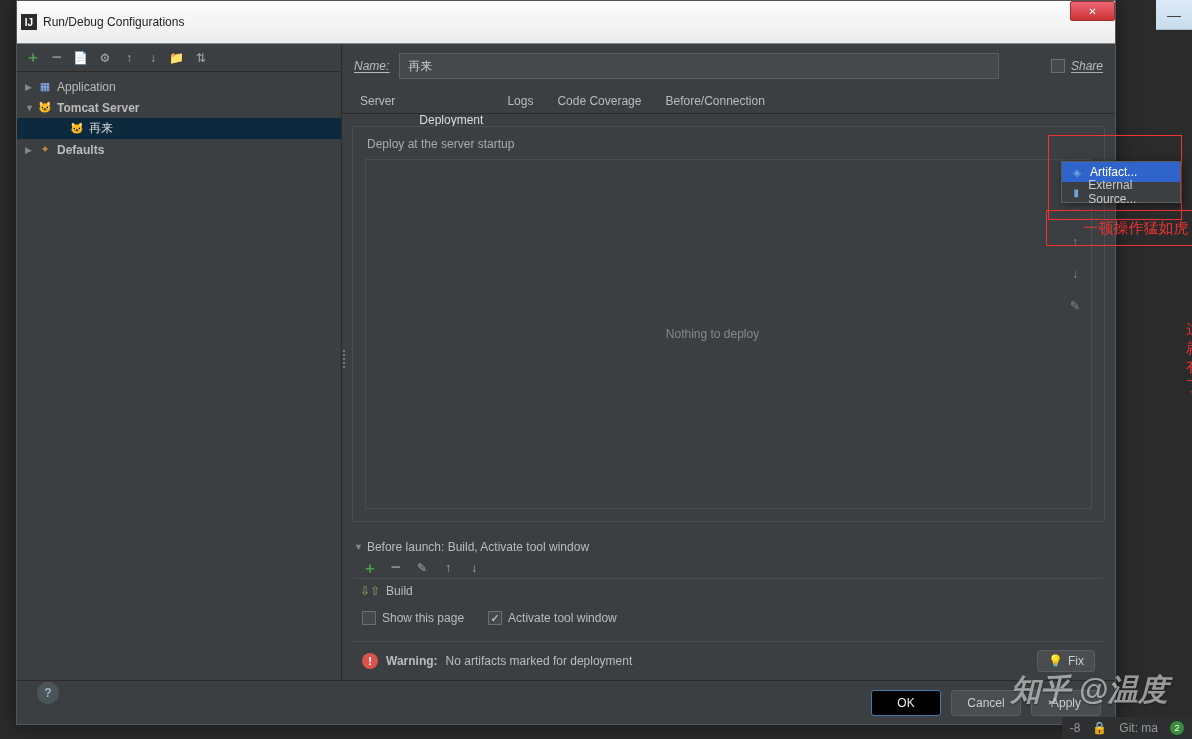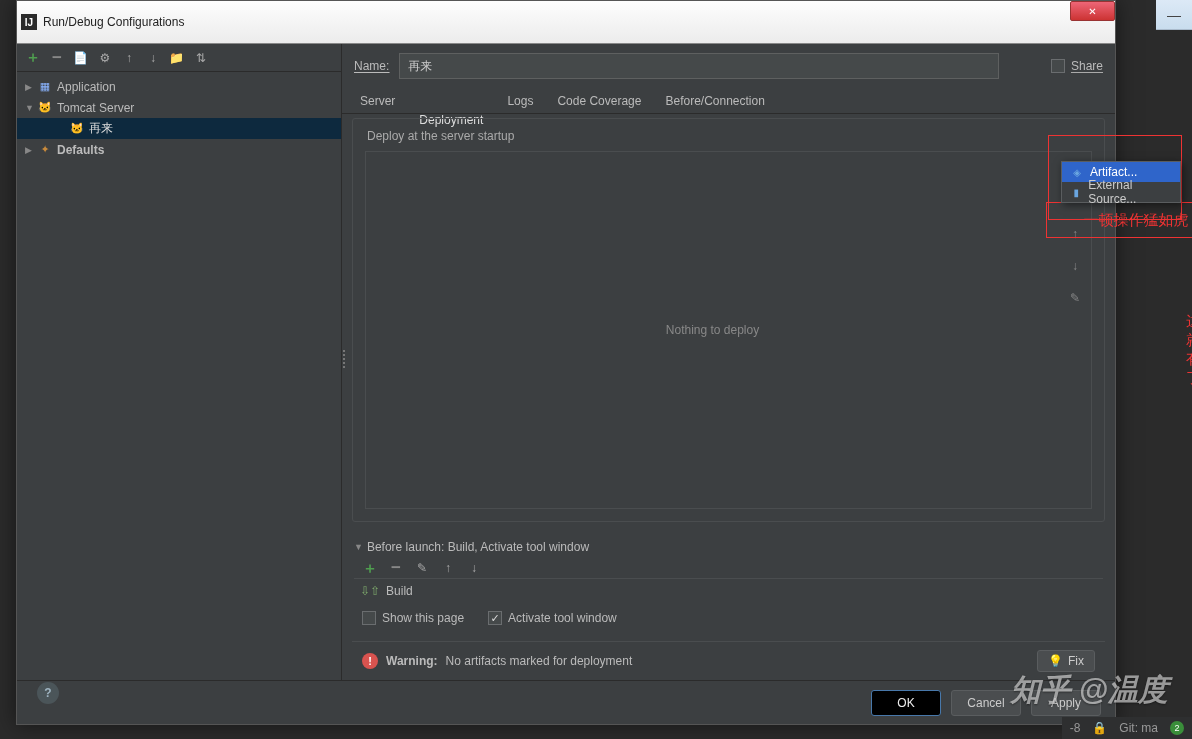--- a/index.html
+++ b/index.html
@@ -22,28 +22,28 @@
 .tree-row.selected { background: #0d293e; color: #ddd; }
 .tree-row .chev { width: 12px; display: inline-block; color: #888; font-size: 9px;}
 .tree-row .nicon { width: 16px; height: 14px; margin-right: 4px; display: flex; align-items: center; justify-content: center; font-size: 11px;}
 .tree-row.indent1 { padding-left: 40px; }
 .tree-row .nicon.app { color: #8ab4ff; }
 .tree-row .nicon.tom { color: #d8a94e; }
 .tree-row .nicon.def { color: #c88a3c; }
 .help-icon { width: 22px; height: 22px; border-radius: 50%; background: #4b5559; color: #9fb4c1; display: flex; align-items: center; justify-content: center; margin: 8px; font-weight: bold; cursor: pointer; position: absolute; bottom: 12px; left: 12px;}
 .main { flex: 1; display: flex; flex-direction: column; padding: 0; position: relative; }
 .name-row { height: 44px; display: flex; align-items: center; padding: 0 12px; gap: 10px; }
-.name-row label { color: #bbb; text-decoration: underline; text-decoration-color: #aaa; text-underline-offset: 2px;}
+.name-row label { color: #bbb; text-decoration: underline; text-decoration-color: #aaa; text-underline-offset: 2px; font-style: italic;}
 .name-row label .u { text-decoration: underline; }
 .name-input { flex: 1; height: 26px; background: #45494a; border: 1px solid #5e6060; color: #ccc; padding: 0 8px; max-width: 600px;}
 .share { display: flex; align-items: center; gap: 6px; color: #bbb; margin-left: auto;}
 .tabs { display: flex; height: 26px; border-bottom: 1px solid #2b2b2b; padding-left: 6px; }
 .tab { padding: 0 12px; display: flex; align-items: center; color: #bbb; cursor: pointer; border-top-left-radius: 3px; border-top-right-radius: 3px;}
 .tab.active { background: #4e5254; color: #ddd; margin-top: 32px; }
-.deploy-panel { flex: 1; display: flex; flex-direction: column; border: 1px solid #4a4d4f; margin: 4px 10px 10px 10px; border-radius: 3px; position: relative; }
+.deploy-panel { flex: 1; display: flex; flex-direction: column; border: 1px solid #4a4d4f; margin: 12px 10px 10px 10px; border-radius: 3px; position: relative; }
 .deploy-label { color: #aaa; padding: 10px 14px 8px 14px; }
 .deploy-box { flex: 1; border: 1px solid #4a4d4f; margin: 0 12px 12px 12px; position: relative; display: flex; }
 .deploy-center { flex: 1; display: flex; align-items: center; justify-content: center; color: #888; position: relative;}
 .deploy-side { width: 32px; display: flex; flex-direction: column; align-items: center; gap: 8px; padding-top: 6px; }
 .side-btn { width: 24px; height: 24px; display: flex; align-items: center; justify-content: center; color: #888; cursor: pointer; }
 .side-btn.plus { color: #4f9e4f; font-weight: bold; font-size: 17px;}
 .anno-red1 { position: absolute; border: 1px solid #e33; left: 680px; top: 50px; width: 180px; height: 36px; display: flex; align-items: center; justify-content: center; color: #e33; font-size: 15px;}
 .anno-red2 { position: absolute; color: #e33; font-size: 15px; left: 820px; top: 160px; }
 .anno-box { position: absolute; border: 1px solid #e33; }
 .popup { position: absolute; background: #3c3f41; border: 1px solid #5a5d5f; box-shadow: 2px 2px 8px rgba(0,0,0,0.5); }
@@ -101,21 +101,21 @@
       </div>
       <div class="tree" id="tree">
           <div class="tree-row">
             <span class="chev">▶</span>
             <span class="nicon app">▦</span>
             <span>Application</span>
           </div>
           <div class="tree-row">
             <span class="chev">▼</span>
             <span class="nicon tom">🐱</span>
-            <span style="font-weight:normal">Tomcat Server</span>
+            <span style="font-weight:bold">Tomcat Server</span>
           </div>
           <div class="tree-row indent1 selected">
             <span class="chev"></span>
             <span class="nicon tom">🐱</span>
             <span>再来</span>
           </div>
           <div class="tree-row">
             <span class="chev">▶</span>
             <span class="nicon def">✦</span>
             <span style="font-weight:bold">Defaults</span>

